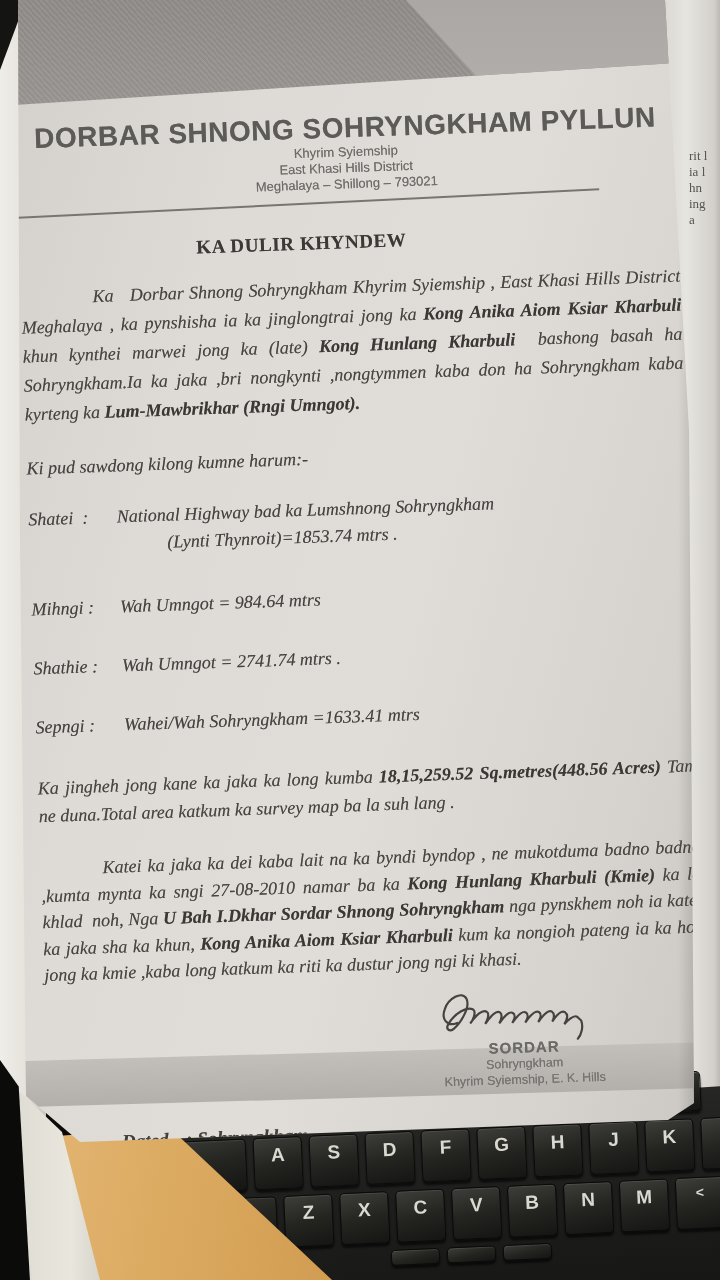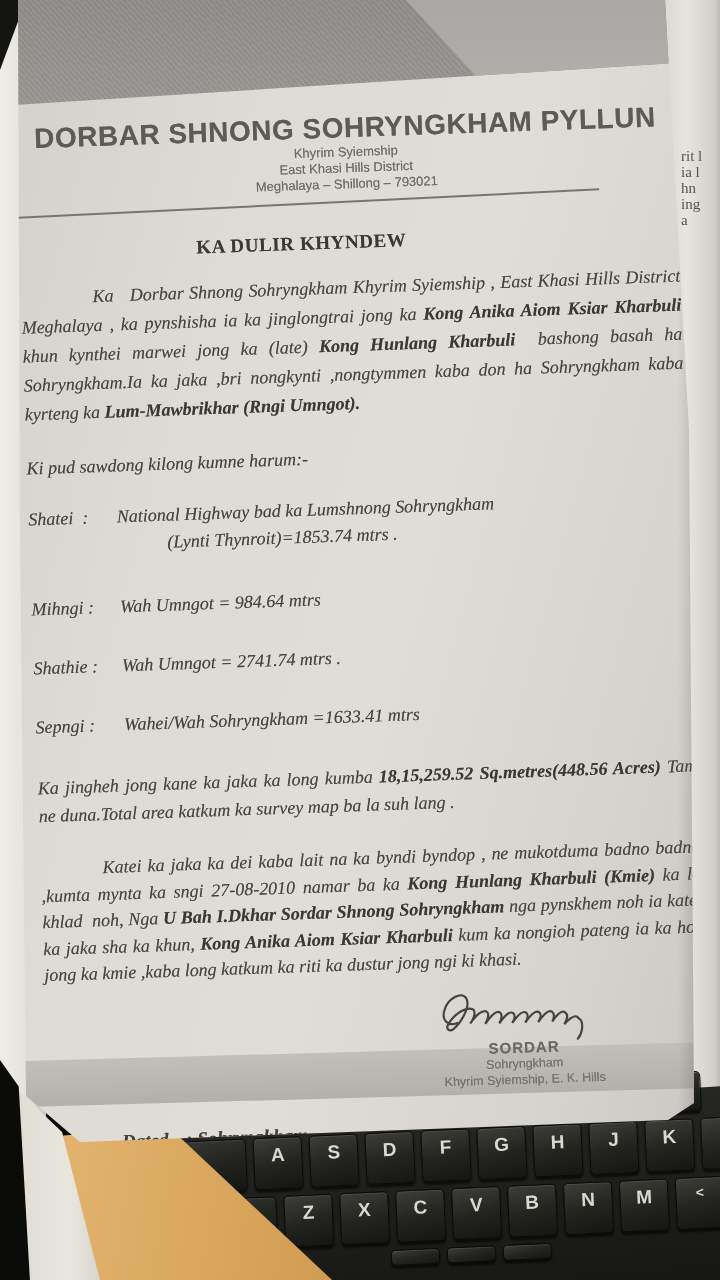--- a/index.html
+++ b/index.html
@@ -8,22 +8,22 @@
 
   
   .left-page-edge{position:absolute;left:0;top:0;width:46px;height:1280px;
     background:linear-gradient(to right,#efede8 0%,#e6e3dd 55%,#c9c6c0 100%);}
   .corner-black-tl{position:absolute;left:0;top:0;width:26px;height:70px;
     background:#141413;clip-path:polygon(0 0,100% 0,0 100%);}
   .corner-black-bl{position:absolute;left:0;top:1060px;width:34px;height:220px;
     background:#0b0b0a;clip-path:polygon(0 0,55% 12%,88% 100%,0 100%);}
   .behind-page-right{position:absolute;left:645px;top:0;width:75px;height:1108px;
     background:linear-gradient(to right,#aeaba6 0%,#dad7d2 22%,#e7e5e0 55%,#d3d0cb 92%,#bdbab5 100%);}
-  .page-fragments{position:absolute;left:36px;top:148px;width:30px;
-    font-family:"Liberation Serif",serif;font-size:15px;line-height:16px;color:#56544f;}
+  .page-fragments{position:absolute;left:44px;top:148px;width:30px;
+    font-family:"Liberation Serif",serif;font-size:13px;line-height:16px;color:#56544f;}
 
   
   .kb-body{position:absolute;left:140px;top:1085px;width:600px;height:200px;
     background:linear-gradient(175deg,#2c2c29 0%,#212120 40%,#161615 100%);
     clip-path:polygon(0 38px,100% 0,100% 100%,0 100%);}
   .kb-rows{position:absolute;left:150px;top:1096px;width:640px;
     transform:rotate(-2.6deg);transform-origin:0 100%;}
   .kb-row{display:flex;gap:7px;margin-bottom:7px;}
   .key{background:linear-gradient(168deg,#3d3d39 0%,#242421 50%,#151513 100%);
     border:1px solid #0a0a09;border-radius:5px;

